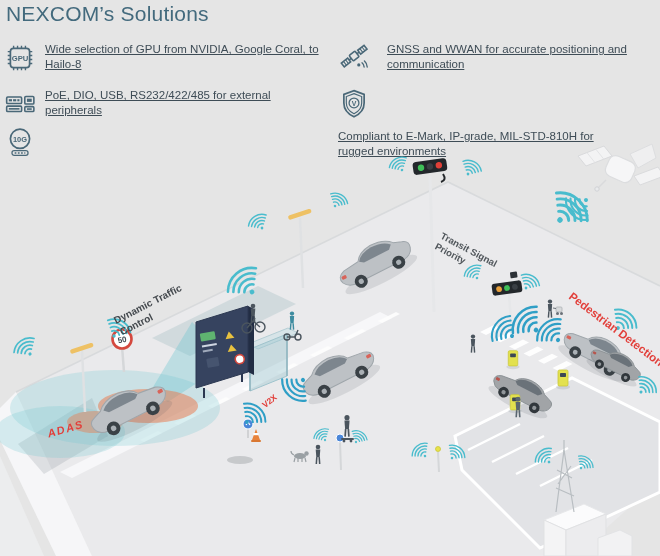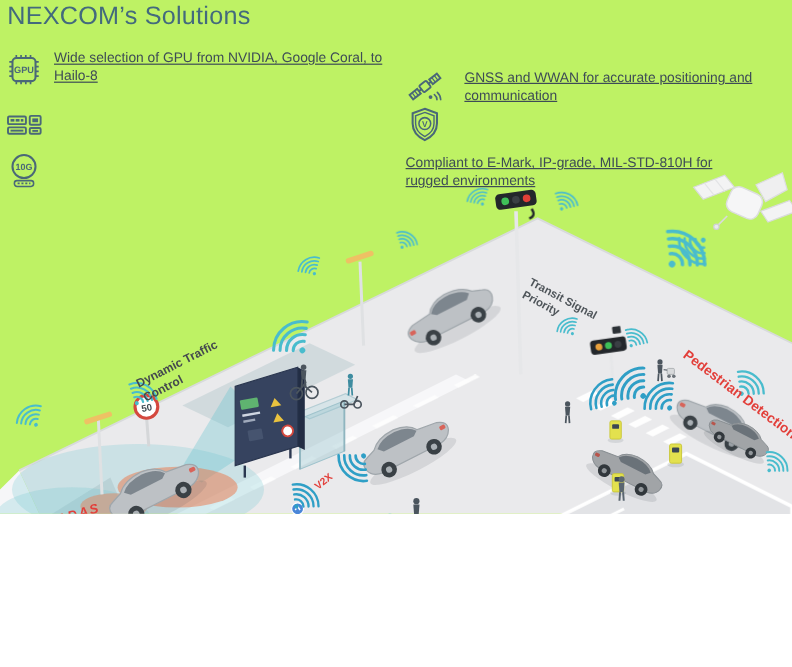--- a/index.html
+++ b/index.html
@@ -1,17 +1,17 @@
 <!DOCTYPE html>
 <html><head>
 <meta charset="utf-8">
 <style>
   html,body{margin:0;padding:0;background:#fff;}
   body{width:660px;height:556px;font-family:"Liberation Sans",sans-serif;-webkit-font-smoothing:antialiased;}
-  .scene{position:relative;width:660px;height:428px;overflow:hidden;background:#bef264;}
+  .scene{position:relative;width:660px;height:556px;overflow:hidden;background:#e5e5e5;}
   .title{position:absolute;left:6px;top:2px;font-size:21px;color:#436a7d;letter-spacing:.2px;}
   .feature{position:absolute;display:flex;gap:9px;align-items:flex-start;}
   .feature p{margin:0;font-size:11.5px;line-height:1.32;color:#3e4c56;text-decoration:underline;}
   .ficon{flex:0 0 32px;width:32px;height:32px;text-align:right;}
   .illus{position:absolute;left:0;top:140px;}
   .lbl{position:absolute;font-weight:bold;transform-origin:left top;z-index:5;}
   .lbl.dark{color:#4f555a;font-size:9.5px;line-height:1.25;}
   .lbl.red{color:#e23f3a;}
 </style>
 </head>
@@ -46,34 +46,35 @@
         <g fill="#4a6878">
           <rect x="4.5" y="10.5" width="3" height="2"></rect>
             <rect x="8.5" y="10.5" width="3" height="2"></rect>
             <rect x="12.5" y="10.5" width="2" height="2"></rect>
           <rect x="21.5" y="10" width="4.5" height="3"></rect>
           <rect x="4.5" y="18.8" width="10" height="1.5"></rect>
           <rect x="21.5" y="19" width="4.5" height="1.5"></rect>
         </g>
       </svg>
     </span>
+    <p style="width:285px;">PoE, DIO, USB, RS232/422/485 for external peripherals</p>
   </div>
 
   <div class="feature" style="left:4px;top:126px;gap:28px;">
     <span class="ficon">
       <svg width="32" height="32" viewBox="0 0 30 30">
         <circle cx="15" cy="12" r="9" fill="none" stroke="#4a6878" stroke-width="1.6"></circle>
         <text x="15" y="14.8" font-size="7" font-weight="bold" text-anchor="middle" fill="#4a6878">10G</text>
         <rect x="7.5" y="23" width="15" height="4.5" rx="2" fill="none" stroke="#4a6878" stroke-width="1.2"></rect>
         <path d="M10,25.2 h10" stroke="#4a6878" stroke-width="1.4" stroke-dasharray="1.6,1.4"></path>
       </svg>
     </span>
   </div>
 
-  <div class="feature" style="left:338px;top:58px;gap:17px;">
+  <div class="feature" style="left:338px;top:42px;gap:17px;">
     <span class="ficon">
       <svg width="32" height="32" viewBox="0 0 30 30">
         <g transform="rotate(-38 15 13)" fill="none" stroke="#4a6878" stroke-width="1.5">
           <rect x="11.5" y="10" width="7" height="6.5" rx="1"></rect>
           <rect x="1.5" y="11" width="7.5" height="4.5"></rect>
             <path d="M4,11 v4.5 M6.5,11 v4.5" stroke-width="1"></path>
           <rect x="21" y="11" width="7.5" height="4.5"></rect>
             <path d="M23.5,11 v4.5 M26,11 v4.5" stroke-width="1"></path>
           <path d="M8.9,13.2 h2.6 M18.5,13.2 h2.5"></path>
         </g>

